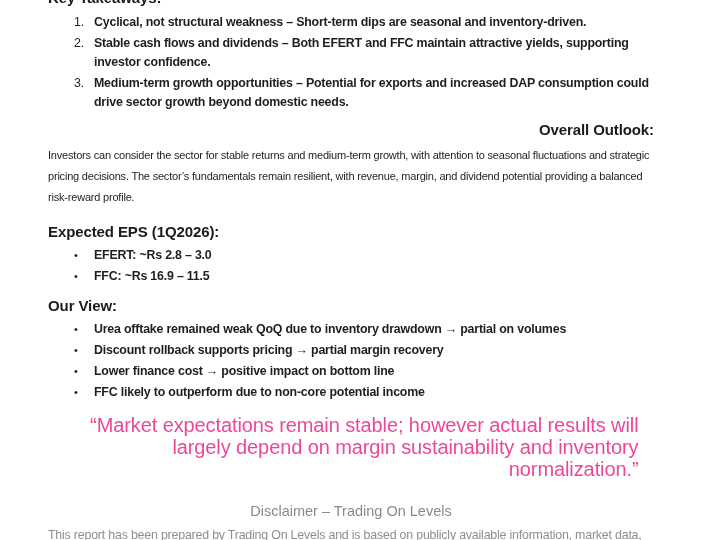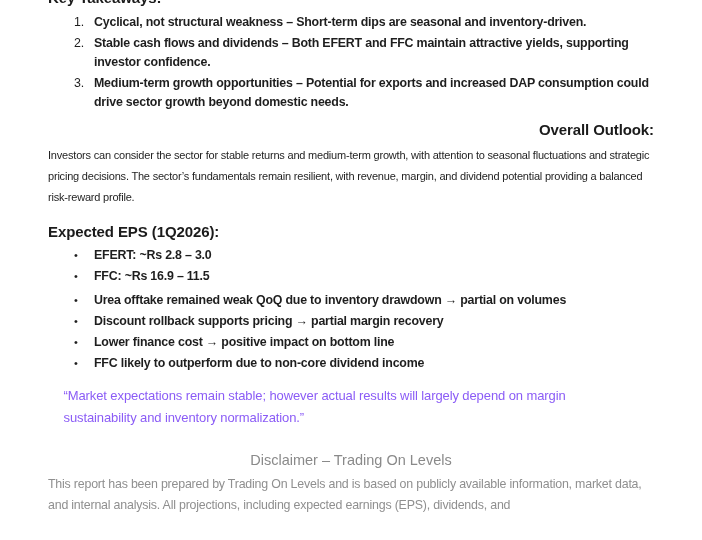--- a/index.html
+++ b/index.html
@@ -33,23 +33,23 @@
   .row .bullet { flex:0 0 20px; margin-left:26px; font-size:11px; line-height:19px; }
   .row .txt { flex:1;font-weight:bold; }
   #key-list { margin-top:6px; }
   #outlook-heading { margin-top:8px;text-align:right; }
   #eps-heading { margin-top:14px; }
   #eps-list { margin-top:5px; }
   #view-heading { margin-top:10px; }
   #view-list { margin-top:5px; }
   .quote {
     margin:12px auto 0 auto; max-width:575px;
-    text-align:left;
-    font-size:13px; line-height:22px; letter-spacing:-0.1px;
-    color:#8b5cf6;
+    text-align:right;
+    font-size:20px; line-height:22px; letter-spacing:-0.1px;
+    color:#ec4899;
   }
   .disc-heading {
     margin:22px 0 0 0;
     font-size:14.5px; font-weight:400; line-height:18px;
     color:#8a8a8a;
     text-align:center;
   }
   .disc-para {
     margin:5px 0 0 0;
     font-size:12.4px; line-height:21px; letter-spacing:-0.2px;
@@ -92,36 +92,37 @@
         <span class="txt">EFERT: ~Rs 2.8 – 3.0</span>
       </li>
       <li class="row">
         <span class="bullet">•</span>
         <span class="txt">FFC: ~Rs 16.9 – 11.5</span>
       </li>
     </ul>
   </section>
 
   <section>
+    <h2 class="heading" id="view-heading">Our View:</h2>
     <ul class="list" id="view-list">
       <li class="row">
         <span class="bullet">•</span>
         <span class="txt">Urea offtake remained weak QoQ due to inventory drawdown → partial on volumes</span>
       </li>
       <li class="row">
         <span class="bullet">•</span>
         <span class="txt">Discount rollback supports pricing → partial margin recovery</span>
       </li>
       <li class="row">
         <span class="bullet">•</span>
         <span class="txt">Lower finance cost → positive impact on bottom line</span>
       </li>
       <li class="row">
         <span class="bullet">•</span>
-        <span class="txt">FFC likely to outperform due to non-core dividend income</span>
+        <span class="txt">FFC likely to outperform due to non-core potential income</span>
       </li>
     </ul>
   </section>
 
   <p class="quote">“Market expectations remain stable; however actual results will largely depend on margin sustainability and inventory normalization.”</p>
 
   <section>
     <h3 class="disc-heading">Disclaimer – Trading On Levels</h3>
     <p class="disc-para">This report has been prepared by Trading On Levels and is based on publicly available information, market data, and internal analysis. All projections, including expected earnings (EPS), dividends, and</p>
   </section>

